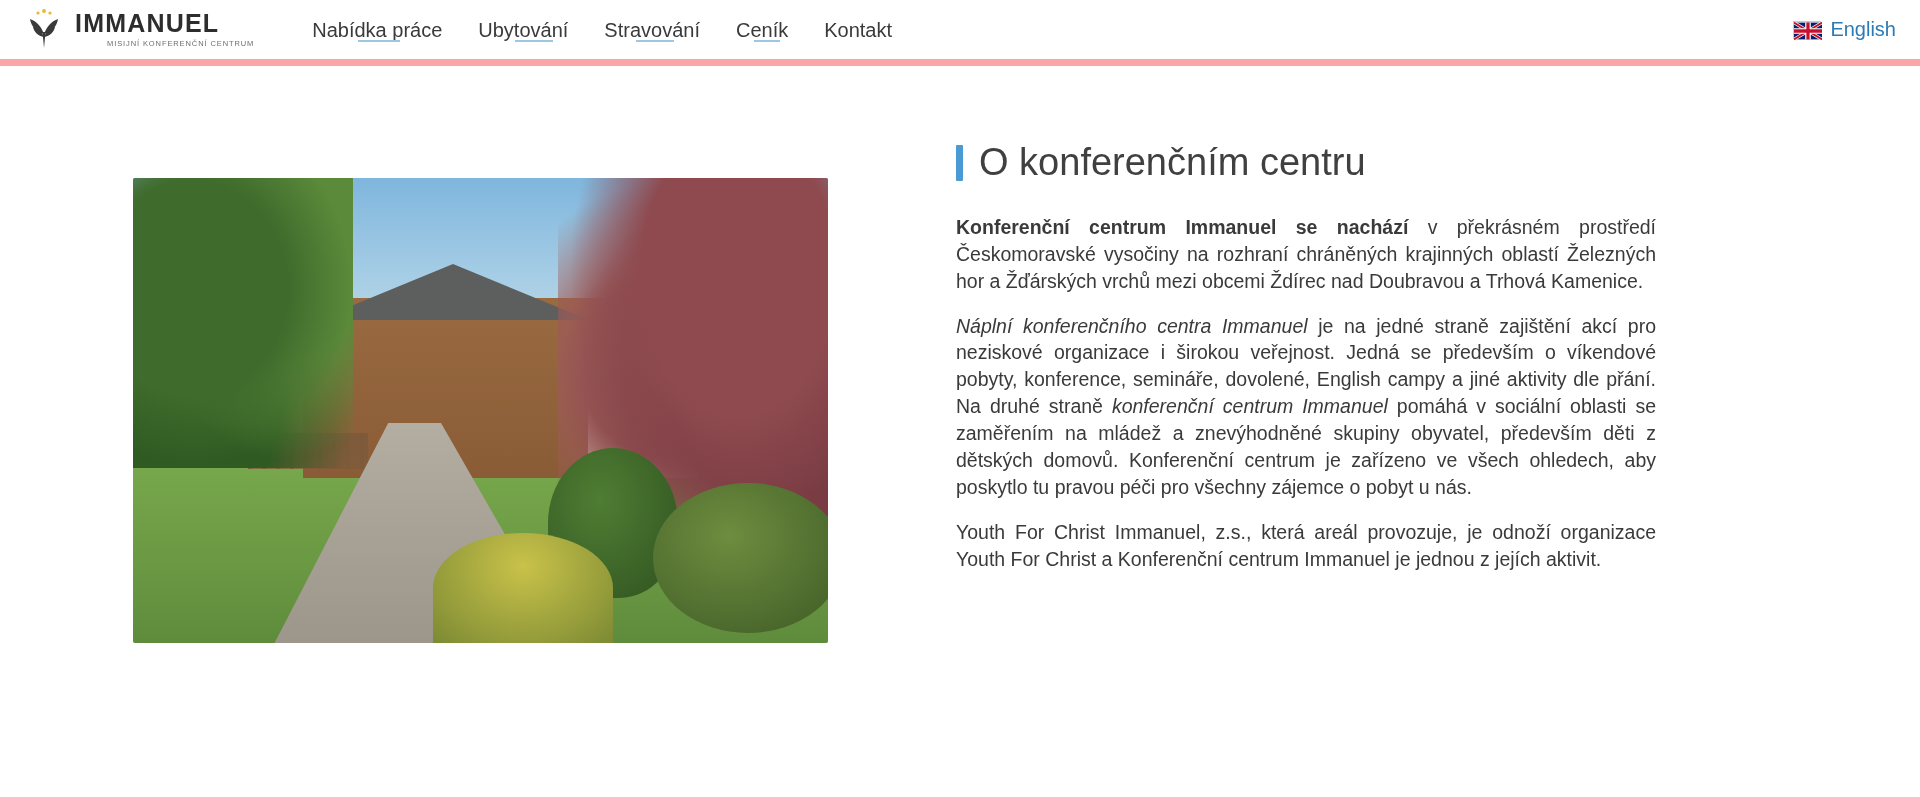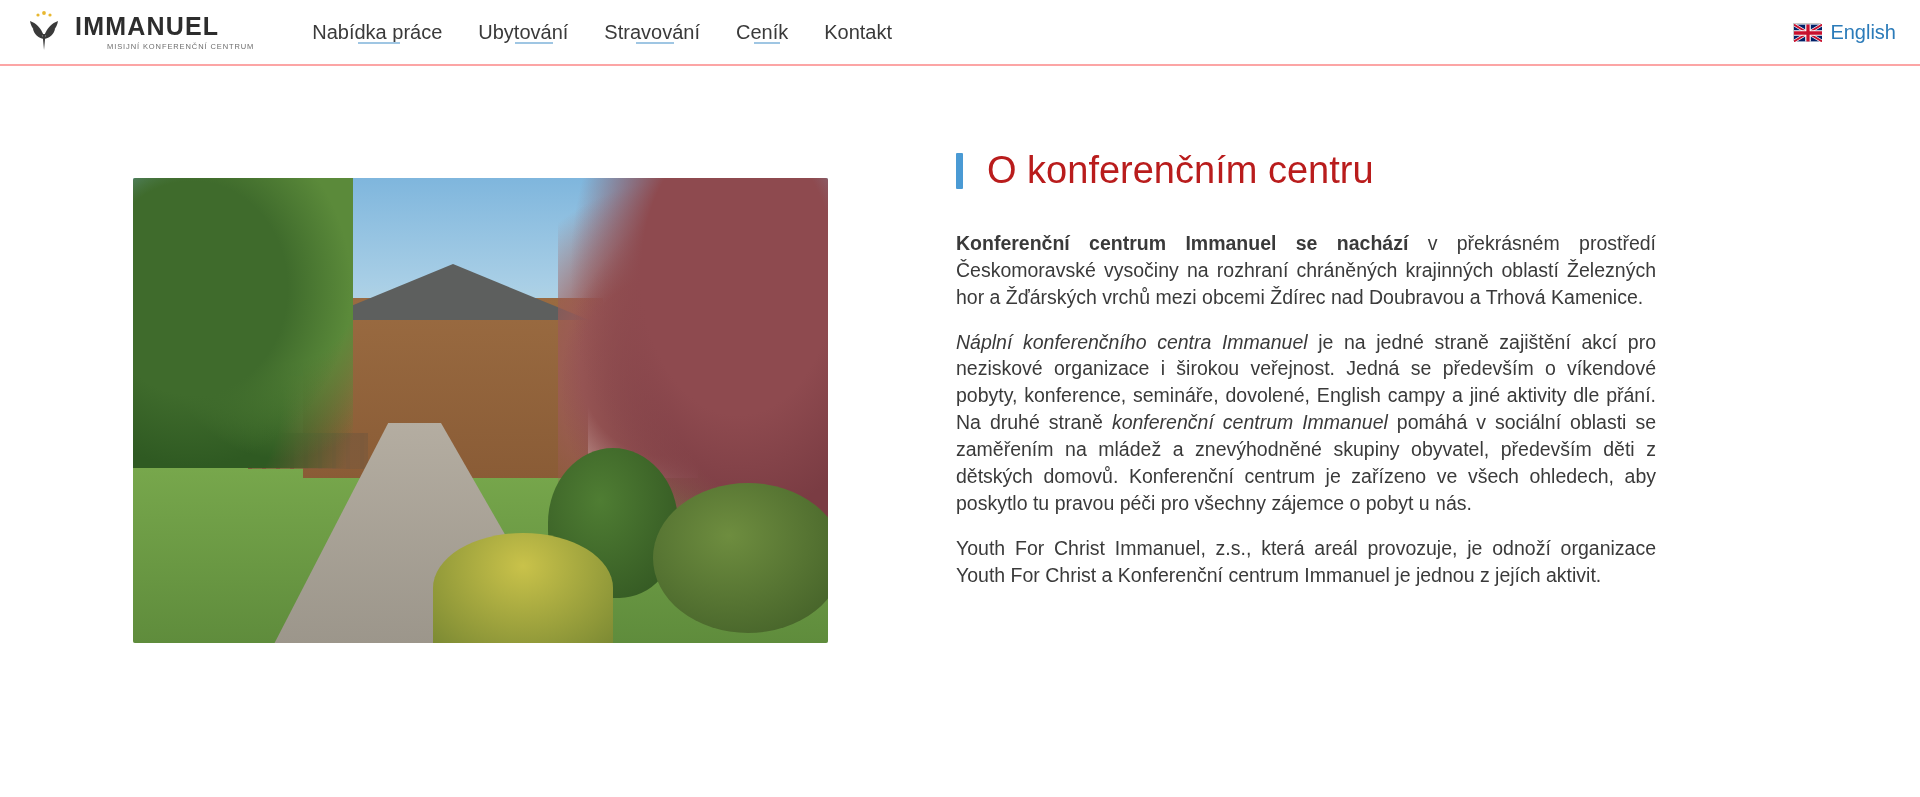--- a/index.html
+++ b/index.html
@@ -11,21 +11,21 @@
     background: #ffffff;
     font-family: "Liberation Sans", sans-serif;
     overflow: hidden;
   }
 
   
   .header {
     width: 100%;
     height: 66px;
     background: #ffffff;
-    border-bottom: 2px solid #fca5a5;
+    border-bottom: 7px solid #fca5a5;
     display: flex;
     align-items: center;
     padding: 0 24px 0 22px;
     position: relative;
   }
 
   .logo {
     display: flex;
     align-items: center;
     gap: 9px;
@@ -213,22 +213,22 @@
   .title-bar {
     width: 7px;
     height: 36px;
     background: #4a9ad4;
     flex: 0 0 auto;
     border-radius: 1px;
   }
   .page-title {
     font-size: 38px;
     font-weight: normal;
-    color: #b91c1c;
-    margin: 8px;
+    color: #404040;
+    margin: 0;
     line-height: 1.1;
   }
   .para {
     font-size: 19.5px;
     line-height: 1.38;
     color: #3a3a3a;
     text-align: justify;
     margin: 17px 0 18px 0;
     max-width: 700px;
   }

